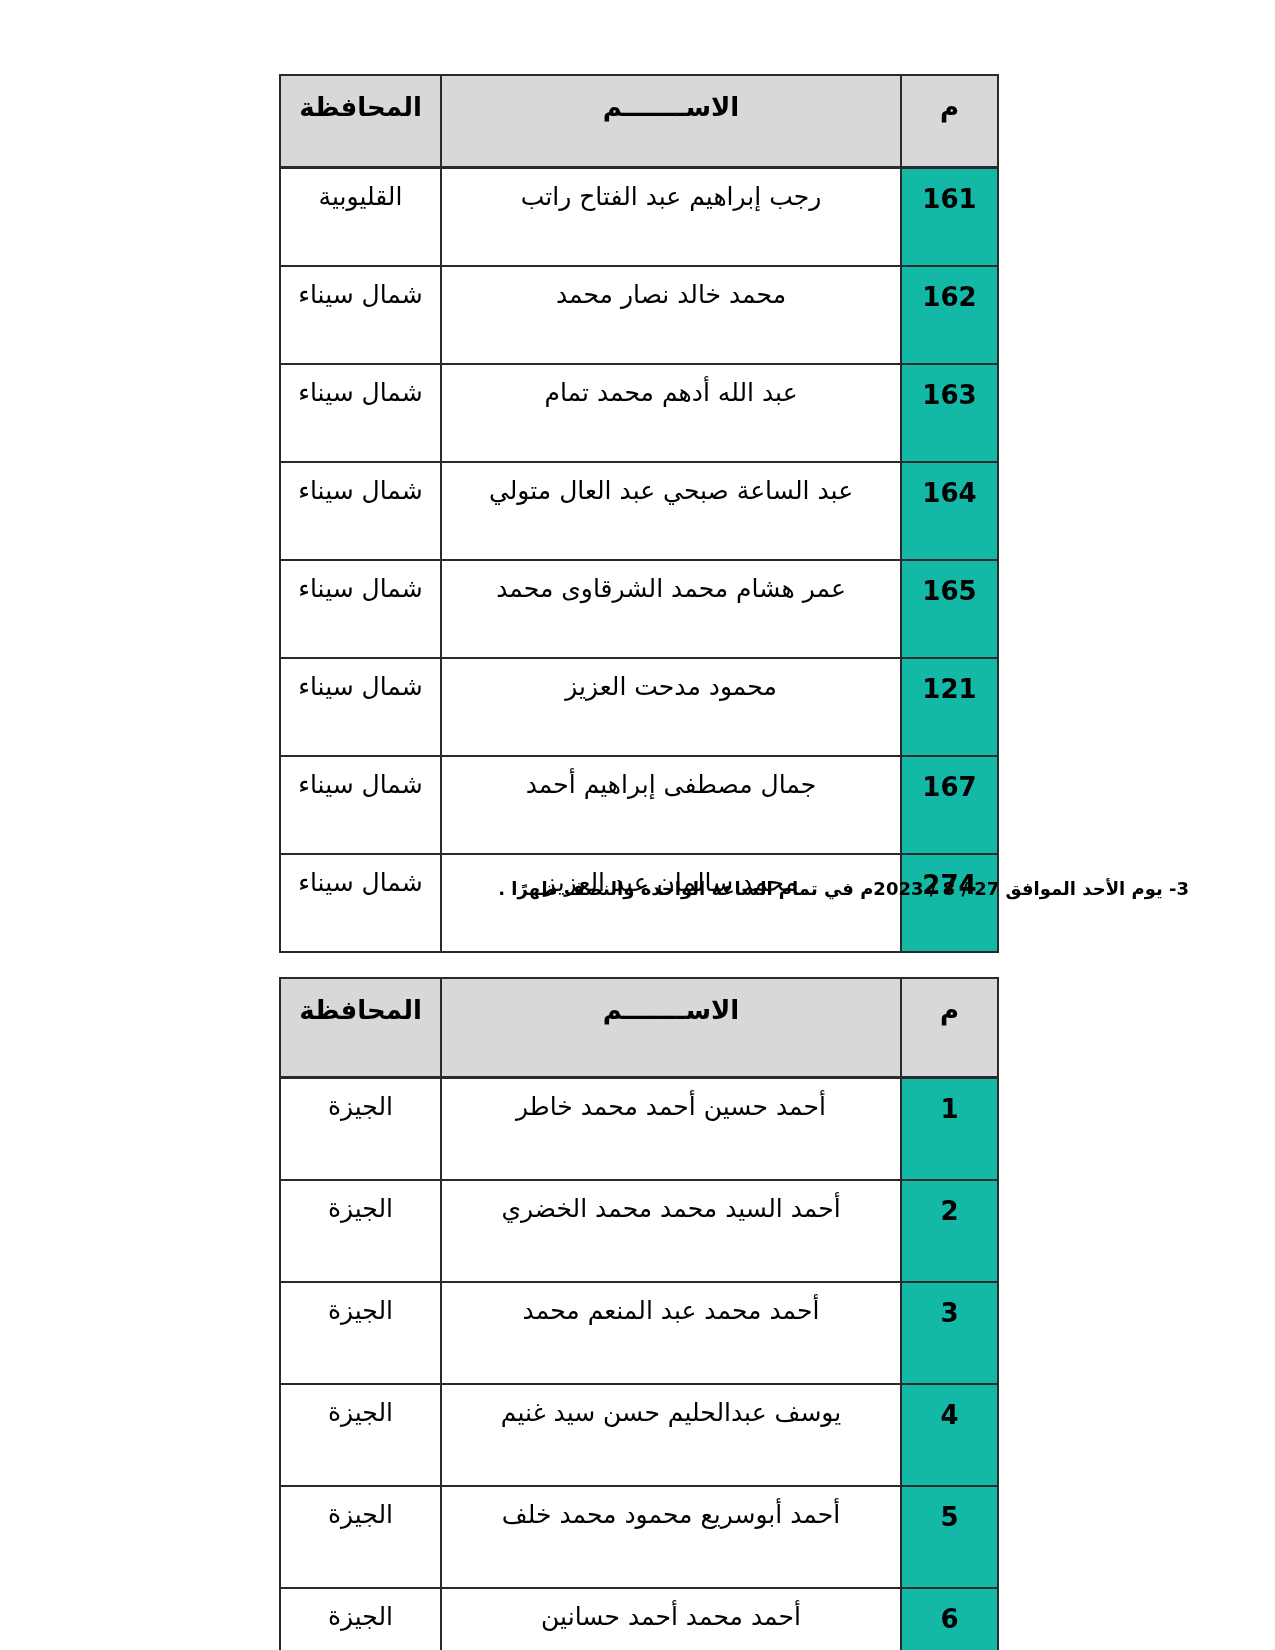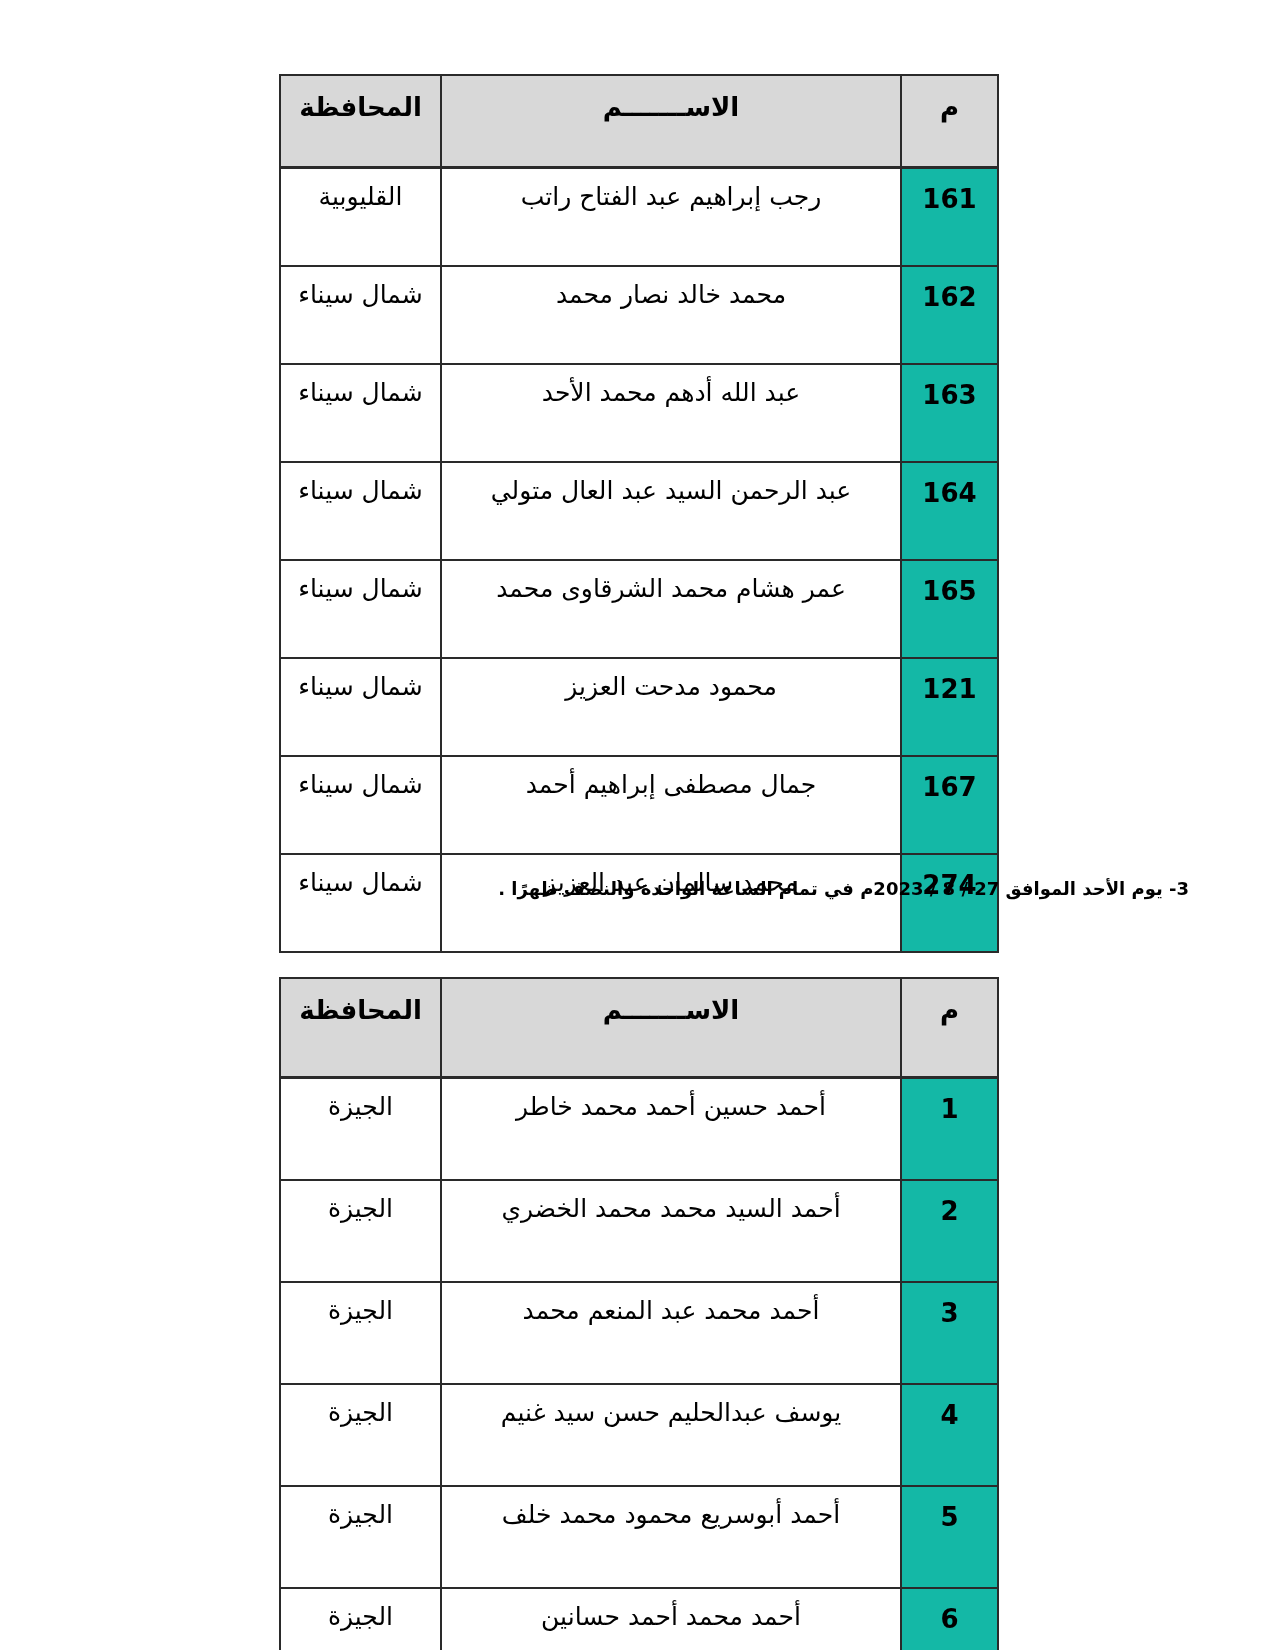--- a/index.html
+++ b/index.html
@@ -119,26 +119,26 @@
           <td class="cell-name">رجب إبراهيم عبد الفتاح راتب</td>
           <td class="cell-gov">القليوبية</td>
         </tr>
         <tr>
           <td class="cell-num">162</td>
           <td class="cell-name">محمد خالد نصار محمد</td>
           <td class="cell-gov">شمال سيناء</td>
         </tr>
         <tr>
           <td class="cell-num">163</td>
-          <td class="cell-name">عبد الله أدهم محمد الأحد</td>
+          <td class="cell-name">عبد الله أدهم محمد تمام</td>
           <td class="cell-gov">شمال سيناء</td>
         </tr>
         <tr>
           <td class="cell-num">164</td>
-          <td class="cell-name">عبد الرحمن السيد عبد العال متولي</td>
+          <td class="cell-name">عبد الساعة صبحي عبد العال متولي</td>
           <td class="cell-gov">شمال سيناء</td>
         </tr>
         <tr>
           <td class="cell-num">165</td>
           <td class="cell-name">عمر هشام محمد الشرقاوى محمد</td>
           <td class="cell-gov">شمال سيناء</td>
         </tr>
         <tr>
           <td class="cell-num">121</td>
           <td class="cell-name">محمود مدحت العزيز</td>

